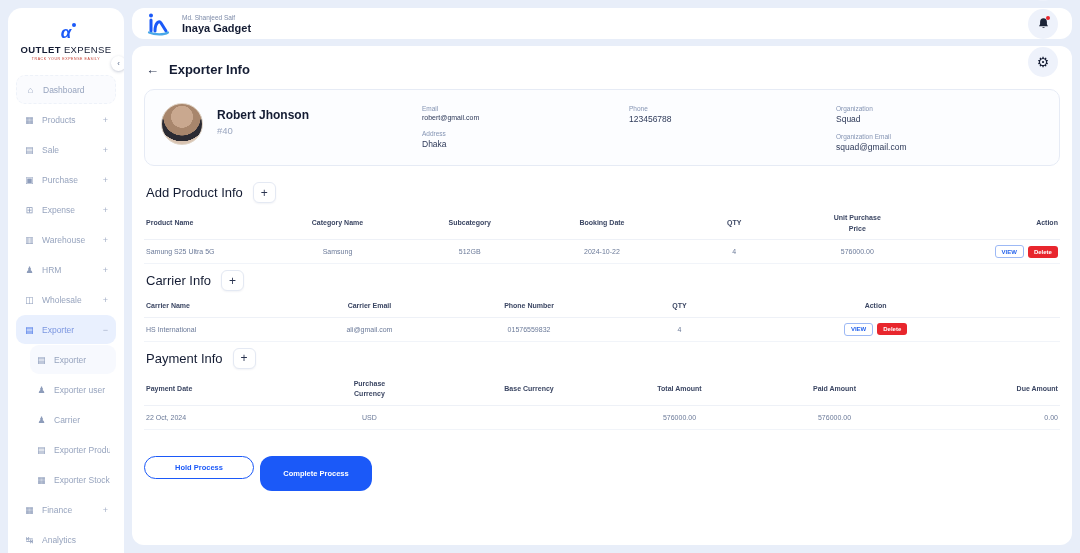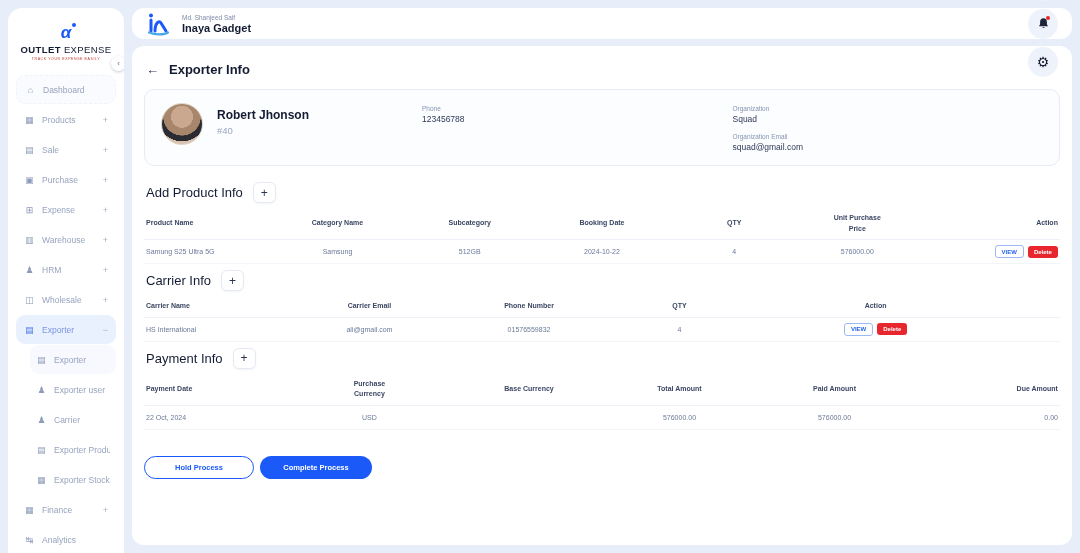--- a/index.html
+++ b/index.html
@@ -131,21 +131,21 @@
   
   .yt0{width:14%;} .yt1{width:21%;} .yt2{width:14%;} .yt3{width:19%;} .yt4{width:15%;} .yt5{width:17%;}
 
   .footer-actions { display:flex; justify-content:flex-start; gap:6px; margin-top:26px; }
   .btn-hold {
     min-width:110px; height:23px; border:1px solid #1b59f8; background:#fff; color:#1b59f8;
     font-size:7.5px; font-weight:bold; border-radius:12px; cursor:pointer;
     font-family:"Liberation Sans", sans-serif;
   }
   .btn-complete {
-    min-width:112px; height:23px; border:none; background:#1b59f8; color:#ffffff;
+    min-width:112px; height:35px; border:none; background:#1b59f8; color:#ffffff;
     font-size:7.5px; font-weight:bold; border-radius:12px; cursor:pointer;
     font-family:"Liberation Sans", sans-serif;
   }
 </style>
 </head>
 <body>
 
 <div class="app">
 
   <aside class="sidebar">
@@ -272,20 +272,30 @@
         <span class="page-title">Exporter Info</span>
       </div>
 
       <div class="profile-card">
         <div class="avatar"></div>
         <div class="profile-name-block">
           <div class="profile-name">Robert Jhonson</div>
           <div class="profile-id">#40</div>
         </div>
         <div class="profile-cols">
+          <div class="profile-col">
+            <div>
+              <div class="pf-label">Email</div>
+              <div class="pf-value sm">robert@gmail.com</div>
+            </div>
+            <div>
+              <div class="pf-label">Address</div>
+              <div class="pf-value">Dhaka</div>
+            </div>
+          </div>
           <div class="profile-col">
             <div>
               <div class="pf-label">Phone</div>
               <div class="pf-value">123456788</div>
             </div>
           </div>
           <div class="profile-col">
             <div>
               <div class="pf-label">Organization</div>
               <div class="pf-value">Squad</div>

